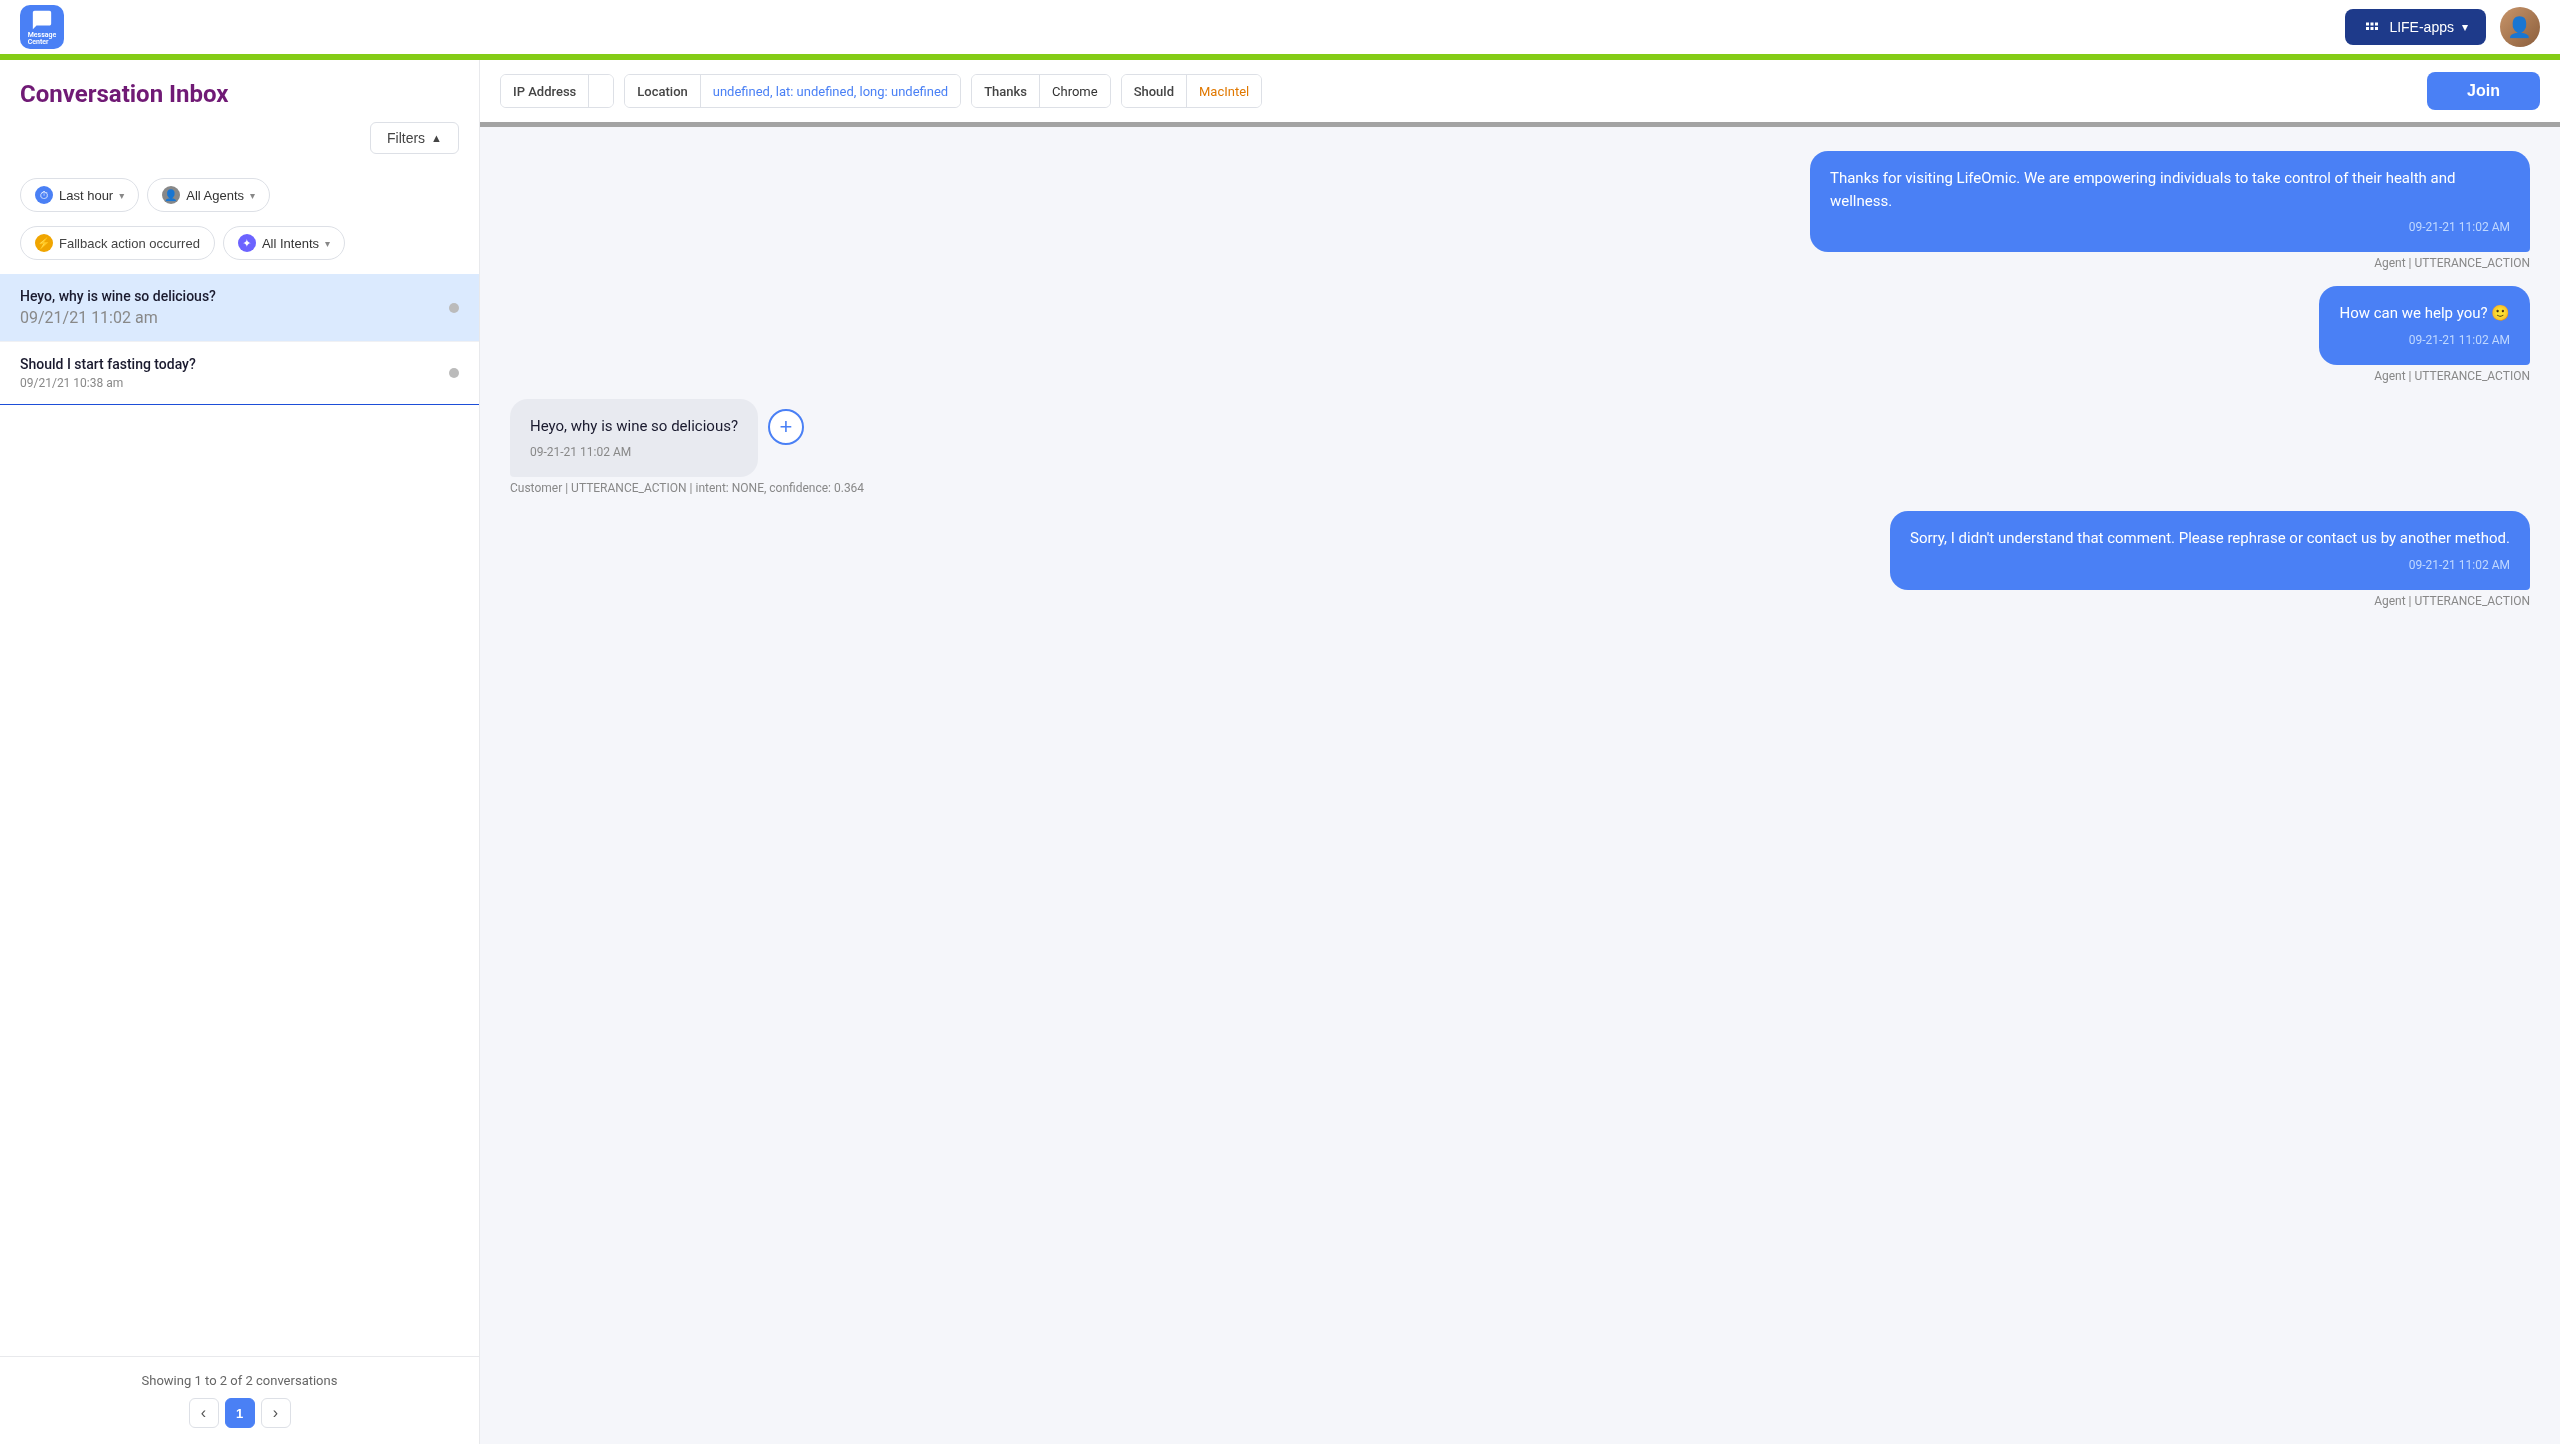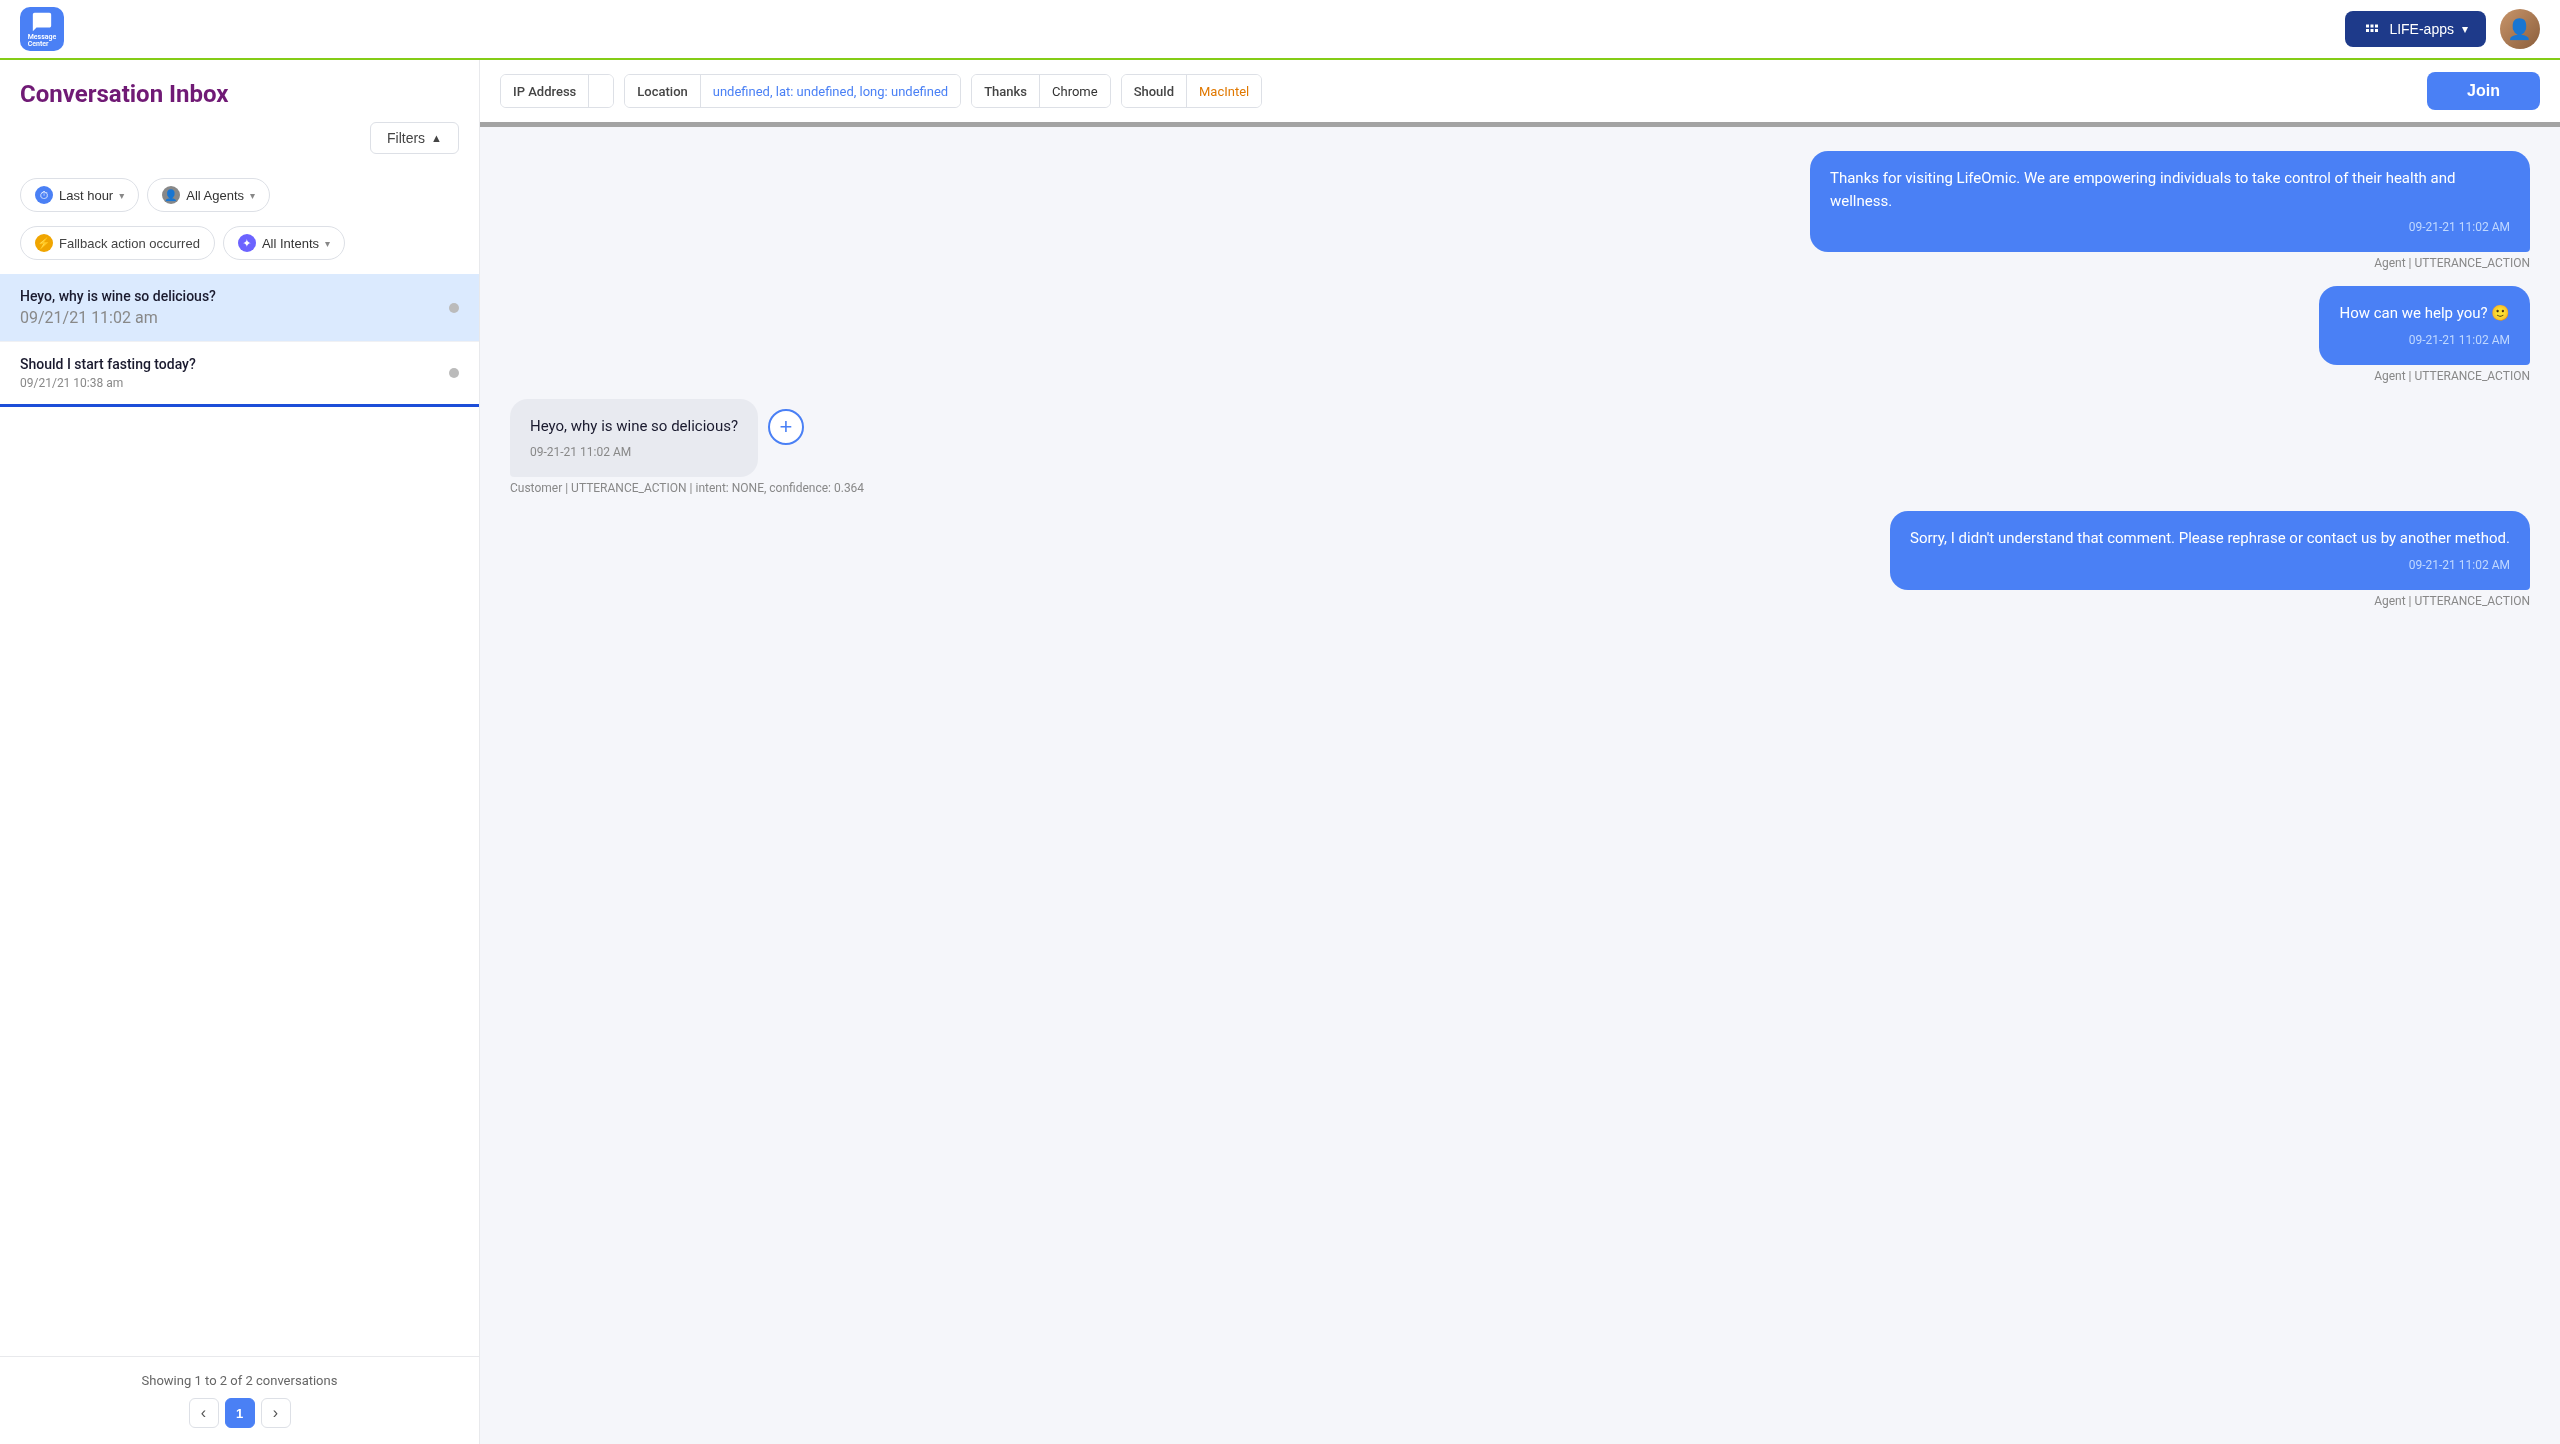--- a/index.html
+++ b/index.html
@@ -1,21 +1,21 @@
 <!DOCTYPE html>
 <html><head>
   <meta charset="utf-8">
   <style>
     * { box-sizing: border-box; margin: 0; padding: 0; }
     body { font-family: -apple-system, BlinkMacSystemFont, 'Segoe UI', Roboto, sans-serif; background: #f5f6fa; display: flex; height: 100vh; overflow: hidden; font-size: 14px; }
   </style>
 </head>
 <body>
 
-<nav style="background:#fff;padding:8px 20px;display:flex;align-items:center;justify-content:space-between;position:fixed;top:0;left:0;right:0;z-index:200;height:60px;border-bottom:2px solid #84cc16;">
+<nav style="background:#fff;padding:8px 20px;display:flex;align-items:center;justify-content:space-between;position:fixed;top:0;left:0;right:0;z-index:200;height:60px;border-bottom:6px solid #84cc16;">
   <div style="display:flex;align-items:center;gap:10px;">
     <div style="width:44px;height:44px;background:#4a80f5;border-radius:10px;display:flex;flex-direction:column;align-items:center;justify-content:center;">
       <svg viewBox="0 0 24 24" style="width:22px;height:22px;fill:#fff;">
           <path d="M20 2H4c-1.1 0-2 .9-2 2v18l4-4h14c1.1 0 2-.9 2-2V4c0-1.1-.9-2-2-2z"></path>
         </svg>
       <span style="font-size:7px;color:#fff;font-weight:600;line-height:1;margin-top:1px;">Message<br>Center</span>
     </div>
   </div>
   <div style="display:flex;align-items:center;gap:14px;">
     <button style="display:flex;align-items:center;gap:8px;background:#1e3a8a;color:#fff;border:none;border-radius:8px;padding:9px 18px;cursor:pointer;font-size:14px;font-weight:400;">
@@ -68,21 +68,21 @@
         <span style="font-size:10px;color:#888;">▾</span>
       </button>
     </div>
 
     <div style="flex:1;overflow-y:auto;">
       <div style="padding:14px 20px;cursor:pointer;border-bottom:1px solid #f0f1f4;background:#dbeafe;position:relative;">
         <div style="font-size:14px;font-weight:500;color:#1a1a2e;margin-bottom:4px;padding-right:24px;">Heyo, why is wine so delicious?</div>
         <div style="font-size:16px;color:#888;">09/21/21 11:02 am</div>
         <div style="position:absolute;right:20px;top:50%;transform:translateY(-50%);width:10px;height:10px;border-radius:50%;background:#bbb;"></div>
       </div>
-      <div style="padding:14px 20px;cursor:pointer;border-bottom:3px solid #1d4ed8;background:#fff;position:relative;">
+      <div style="padding:14px 20px;cursor:pointer;border-bottom:1px solid #1d4ed8;background:#fff;position:relative;">
         <div style="font-size:14px;font-weight:500;color:#1a1a2e;margin-bottom:4px;padding-right:24px;">Should I start fasting today?</div>
         <div style="font-size:12px;color:#888;">09/21/21 10:38 am</div>
         <div style="position:absolute;right:20px;top:50%;transform:translateY(-50%);width:10px;height:10px;border-radius:50%;background:#bbb;"></div>
       </div>
     </div>
 
     <div style="padding:16px;text-align:center;border-top:1px solid #e8e9ec;">
       <div style="font-size:13px;color:#666;margin-bottom:10px;">Showing 1 to 2 of 2 conversations</div>
       <div style="display:flex;align-items:center;justify-content:center;gap:6px;">
         <button style="width:30px;height:30px;border-radius:6px;border:1px solid #dde0e6;background:#fff;cursor:pointer;display:flex;align-items:center;justify-content:center;font-size:16px;color:#555;">‹</button>

